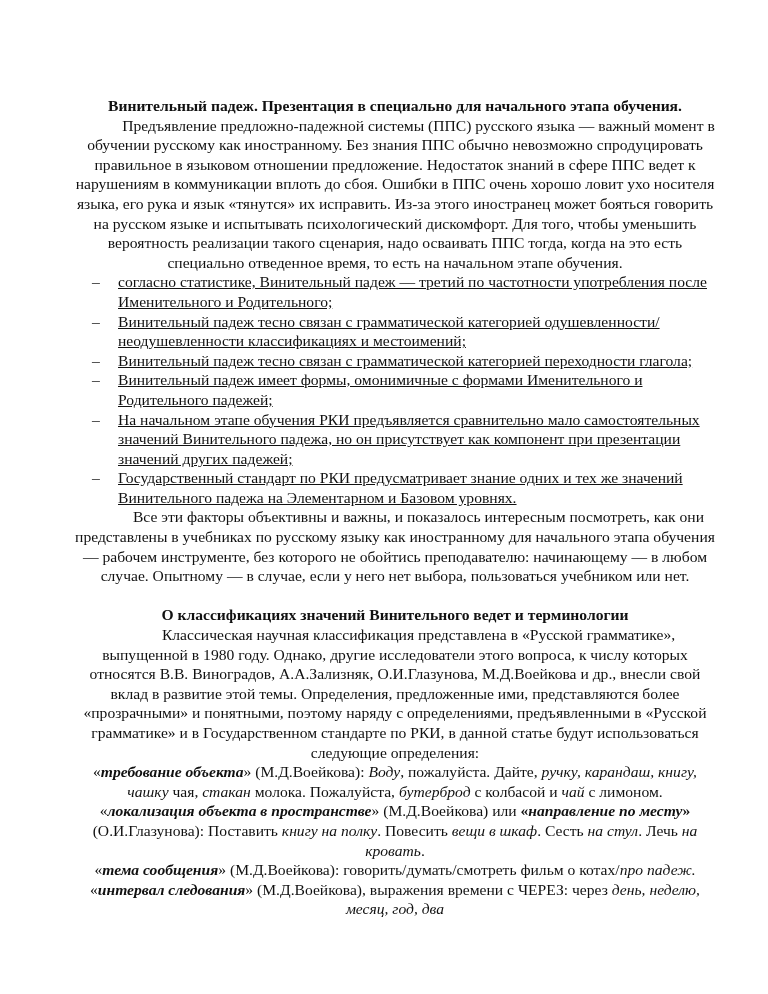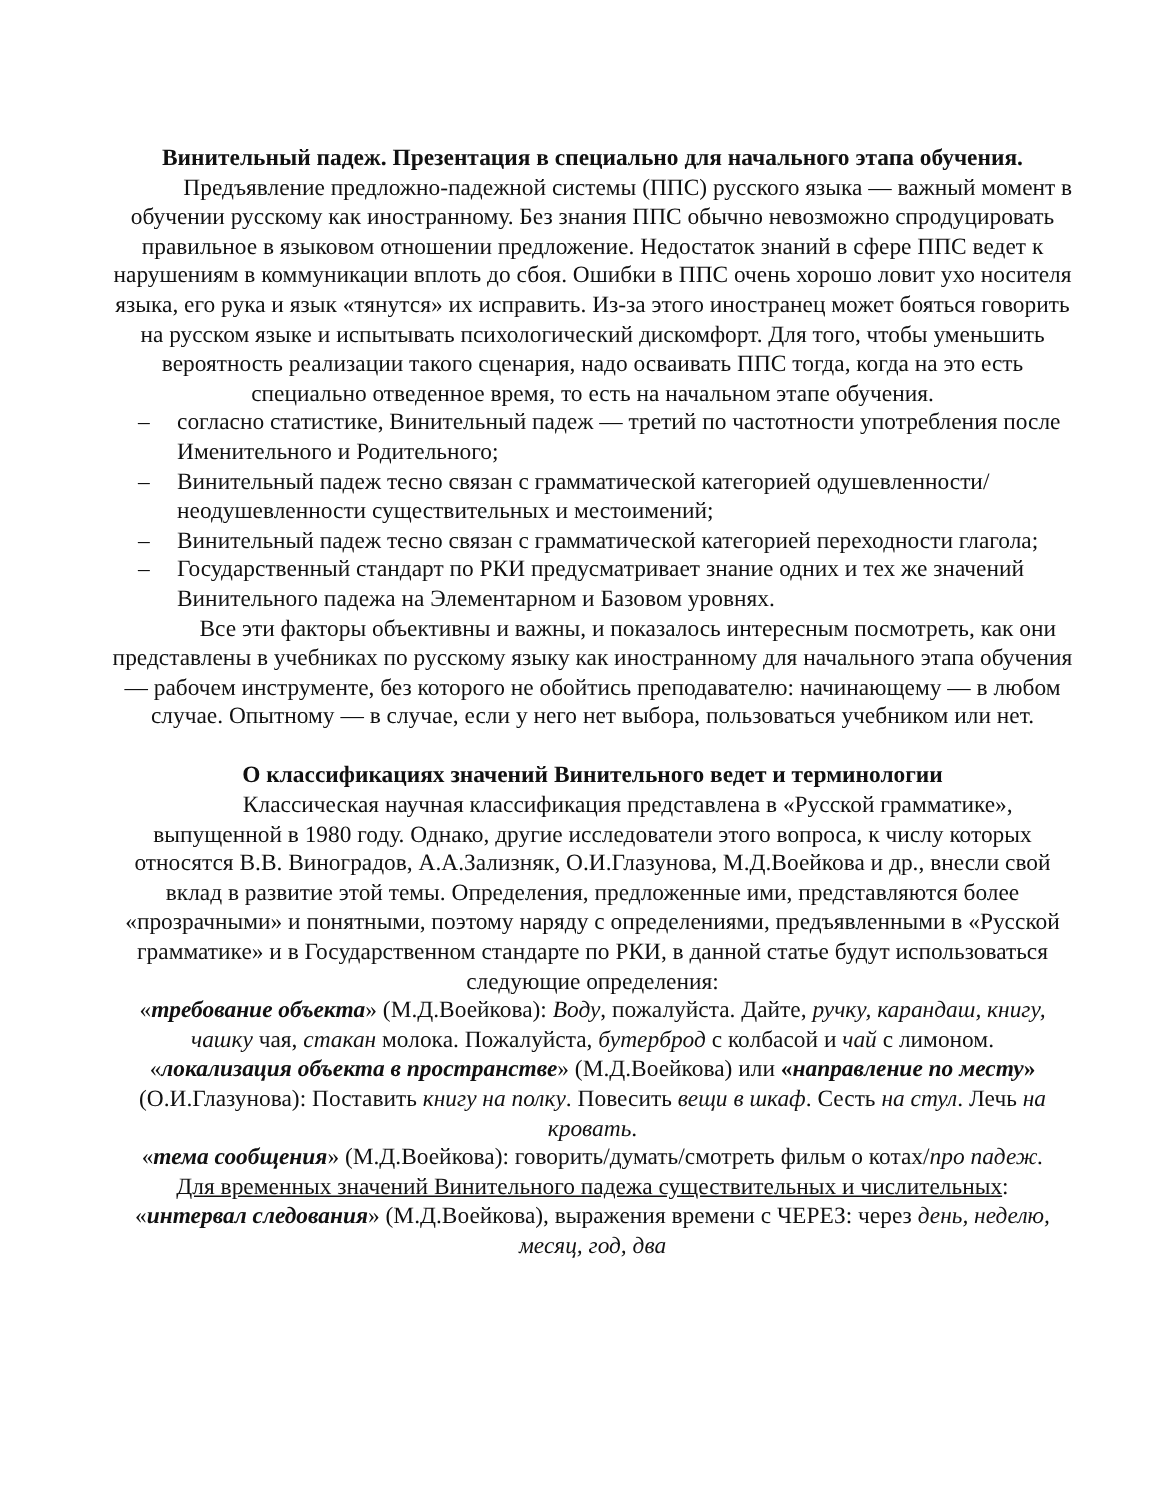--- a/index.html
+++ b/index.html
@@ -5,47 +5,48 @@
   html, body { margin:0; padding:0; background:#ffffff; }
   body { width:768px; height:994px; overflow:hidden; position:relative; }
   .page {
     position:absolute; left:71px; top:96px; width:648px;
     font-family:"Liberation Serif", serif; font-size:15.6px; line-height:19.6px;
     color:#111111;
   }
   .title { font-weight:bold; text-align:center; margin:0; }
   p { margin:0;text-align:center; }
   .indent { text-indent:47px; }
-  ul.dash { list-style:none; margin:0; padding:0; }
+  ul.dash { list-style:none; margin:0; padding:0;text-decoration:underline; }
   ul.dash li { position:relative; padding-left:47px; }
   ul.dash li::before { content:"–"; position:absolute; left:21px; top:0; }
   .blank { height:19.6px; }
   .h2 { font-weight:bold; }
   .u { text-decoration:underline; }
   .bi { font-weight:bold; font-style:italic; }
   .it { font-style:italic;margin-top:27px; }
 </style>
 </head>
 <body>
 
 <div class="page">
   <p class="title">Винительный падеж. Презентация в специально для начального этапа обучения.</p>
   <p class="indent">Предъявление предложно-падежной системы (ППС) русского языка — важный момент в обучении русскому как иностранному. Без знания ППС обычно невозможно спродуцировать правильное в языковом отношении предложение. Недостаток знаний в сфере ППС ведет к нарушениям в коммуникации вплоть до сбоя. Ошибки в ППС очень хорошо ловит ухо носителя языка, его рука и язык «тянутся» их исправить. Из-за этого иностранец может бояться говорить на русском языке и испытывать психологический дискомфорт. Для того, чтобы уменьшить вероятность реализации такого сценария, надо осваивать ППС тогда, когда на это есть специально отведенное время, то есть на начальном этапе обучения.</p>
   <ul class="dash">
     <li>согласно статистике, Винительный падеж — третий по частотности употребления после Именительного и Родительного;</li>
-    <li>Винительный падеж тесно связан с грамматической категорией одушевленности/неодушевленности существительных и местоимений;</li>
+    <li>Винительный падеж тесно связан с грамматической категорией одушевленности/неодушевленности классификациях и местоимений;</li>
     <li>Винительный падеж тесно связан с грамматической категорией переходности глагола;</li>
+    <li>Винительный падеж имеет формы, омонимичные с формами Именительного и Родительного падежей;</li>
+    <li>На начальном этапе обучения РКИ предъявляется сравнительно мало самостоятельных значений Винительного падежа, но он присутствует как компонент при презентации значений других падежей;</li>
     <li>Государственный стандарт по РКИ предусматривает знание одних и тех же значений Винительного падежа на Элементарном и Базовом уровнях.</li>
   </ul>
   <p class="indent">Все эти факторы объективны и важны, и показалось интересным посмотреть, как они представлены в учебниках по русскому языку как иностранному для начального этапа обучения — рабочем инструменте, без которого не обойтись преподавателю: начинающему — в любом случае. Опытному — в случае, если у него нет выбора, пользоваться учебником или нет.</p>
   <div class="blank"></div>
   <p class="h2">О классификациях значений Винительного ведет и терминологии</p>
   <p class="indent">Классическая научная классификация представлена в «Русской грамматике», выпущенной в 1980 году. Однако, другие исследователи этого вопроса, к числу которых относятся В.В. Виноградов, А.А.Зализняк, О.И.Глазунова, М.Д.Воейкова и др., внесли свой вклад в развитие этой темы. Определения, предложенные ими, представляются более «прозрачными» и понятными, поэтому наряду с определениями, предъявленными в «Русской грамматике» и в Государственном стандарте по РКИ, в данной статье будут использоваться следующие определения:</p>
   <div>
       <p><span class="h2-q">«</span><span class="bi">требование объекта</span><span class="h2-q">»</span><span> (М.Д.Воейкова): </span><span class="it">Воду</span><span>, пожалуйста. Дайте, </span><span class="it">ручку, карандаш, книгу, чашку</span><span> чая, </span><span class="it">стакан</span><span> молока. Пожалуйста, </span><span class="it">бутерброд</span><span> с колбасой и </span><span class="it">чай</span><span> с лимоном.</span></p>
       <p><span class="h2-q">«</span><span class="bi">локализация объекта в пространстве</span><span class="h2-q">»</span><span> (М.Д.Воейкова) или </span><span class="h2">«</span><span class="bi">направление по месту</span><span class="h2">»</span><span> (О.И.Глазунова): Поставить </span><span class="it">книгу на полку</span><span>. Повесить </span><span class="it">вещи в шкаф</span><span>. Сесть </span><span class="it">на стул</span><span>. Лечь </span><span class="it">на кровать</span><span>.</span></p>
       <p><span class="h2-q">«</span><span class="bi">тема сообщения</span><span class="h2-q">»</span><span> (М.Д.Воейкова): говорить/думать/смотреть фильм о котах/</span><span class="it">про падеж.</span></p>
     </div>
-  <p><span class="u">Для временных значений Винительного падежа существительных и числительных</span><span>:</span></p>
   <div>
       <p><span class="h2-q">«</span><span class="bi">интервал следования</span><span class="h2-q">»</span><span> (М.Д.Воейкова), выражения времени с ЧЕРЕЗ: через </span><span class="it">день, неделю, месяц, год, два</span></p>
     </div>
 </div>
 
 </body></html>

